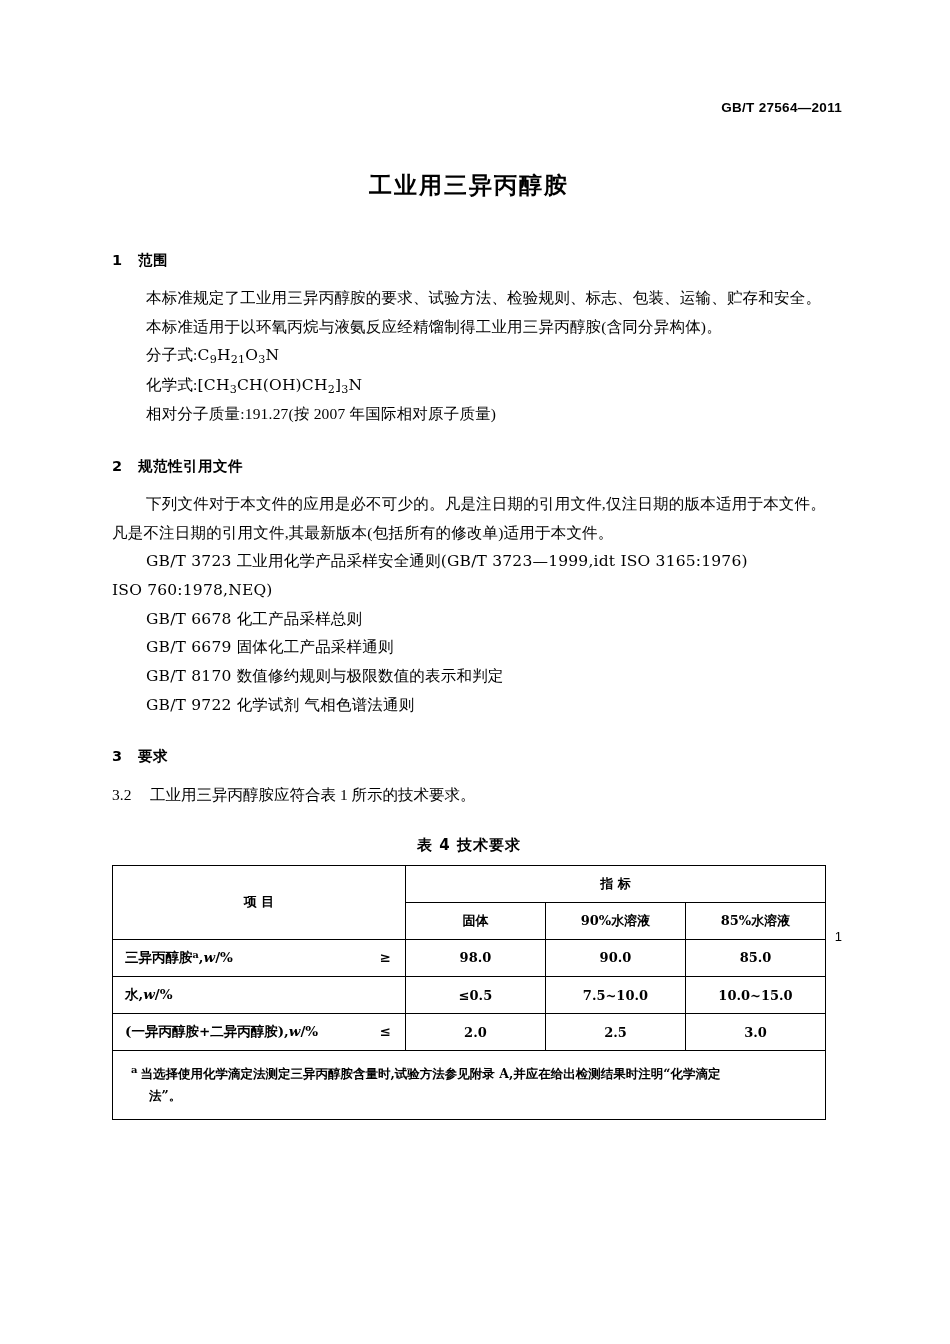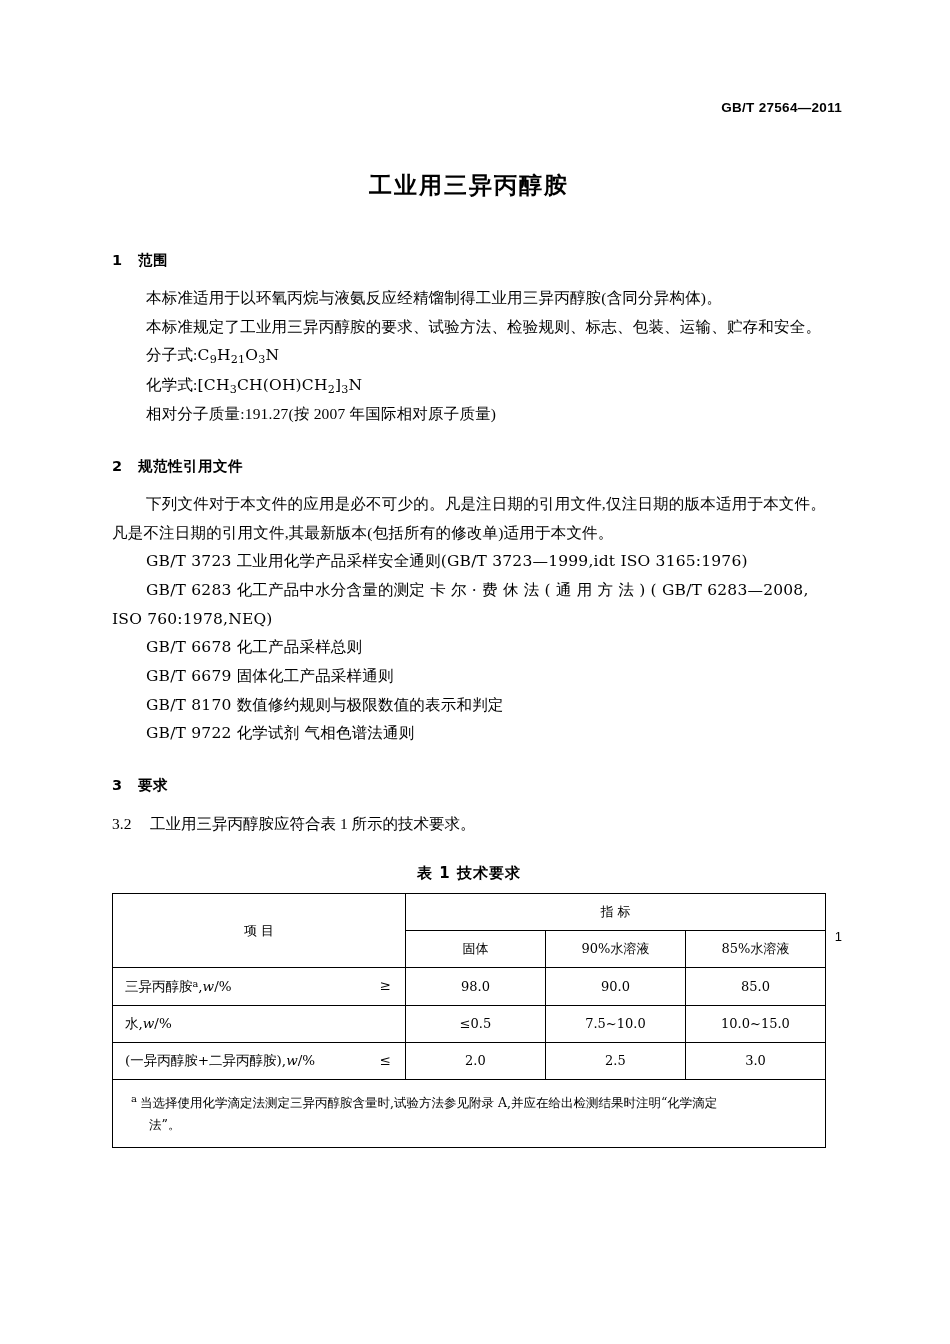--- a/index.html
+++ b/index.html
@@ -95,21 +95,21 @@
     border-collapse: collapse;
     width: 100%;
     font-size: 13px;
     font-family: "DejaVu Serif", serif;
   }
   table.spec th, table.spec td {
     border: 1px solid #000;
     padding: 9px 6px;
     text-align: center;
     vertical-align: middle;
-    font-weight: normal;
+    font-weight: bold;
   }
   table.spec td.item {
     text-align: left;
     padding-left: 12px;
     position: relative;
     font-size: 13.5px;
   }
   td.item .sym {
     position: absolute;
     right: 14px;
@@ -144,50 +144,49 @@
 
   <div class="header">GB/T 27564—2011</div>
 
   <div class="content">
 
     <h1 class="doc-title">工业用三异丙醇胺</h1>
 
     <div class="sec-head">
       <span class="num">1</span><span>范围</span>
     </div>
+    <p class="body hang">本标准规定了工业用三异丙醇胺的要求、试验方法、检验规则、标志、包装、运输、贮存和安全。</p>
     <p class="body hang">本标准适用于以环氧丙烷与液氨反应经精馏制得工业用三异丙醇胺(含同分异构体)。</p>
-    <p class="body hang">本标准规定了工业用三异丙醇胺的要求、试验方法、检验规则、标志、包装、运输、贮存和安全。</p>
     <p class="body hang">
       <span>分子式:</span><span class="formula">C<sub>9</sub>H<sub>21</sub>O<sub>3</sub>N</span>
     </p>
     <p class="body hang">
       <span>化学式:</span><span class="formula">[CH<sub>3</sub>CH(OH)CH<sub>2</sub>]<sub>3</sub>N</span>
     </p>
     <p class="body hang">相对分子质量:191.27(按 2007 年国际相对原子质量)</p>
 
     <div class="sec-head">
       <span class="num">2</span><span>规范性引用文件</span>
     </div>
     <p class="body indent">下列文件对于本文件的应用是必不可少的。凡是注日期的引用文件,仅注日期的版本适用于本文件。凡是不注日期的引用文件,其最新版本(包括所有的修改单)适用于本文件。</p>
     <p class="body hang mono-ref">GB/T 3723    工业用化学产品采样安全通则(GB/T 3723—1999,idt ISO 3165:1976)</p>
-    <p class="body hang mono-ref">GB/T 6283    化工产品中水分含量的测定    卡 尔 · 费 休 法 ( 通 用 方 法 ) ( GB/T 6283—2008,</p>
     <p class="body mono-ref" style="padding-left:0;">ISO 760:1978,NEQ)</p>
     <p class="body hang mono-ref">GB/T 6678    化工产品采样总则</p>
     <p class="body hang mono-ref">GB/T 6679    固体化工产品采样通则</p>
     <p class="body hang mono-ref">GB/T 8170    数值修约规则与极限数值的表示和判定</p>
     <p class="body hang mono-ref">GB/T 9722    化学试剂    气相色谱法通则</p>
 
     <div class="sec-head">
       <span class="num">3</span><span>要求</span>
     </div>
     <p class="clause">
       <span class="cnum">3.2</span><span>工业用三异丙醇胺应符合表 1 所示的技术要求。</span>
     </p>
 
-    <div class="table-title">表 1    技术要求</div>
+    <div class="table-title">表 4    技术要求</div>
 
     <table class="spec">
       <tbody>
           <tr>
         <th class="col-item" rowspan="2">项        目</th>
         <th colspan="3">指        标</th>
       </tr>
       <tr>
         <th class="col-v">固体</th>
         <th class="col-v">90%水溶液</th>

